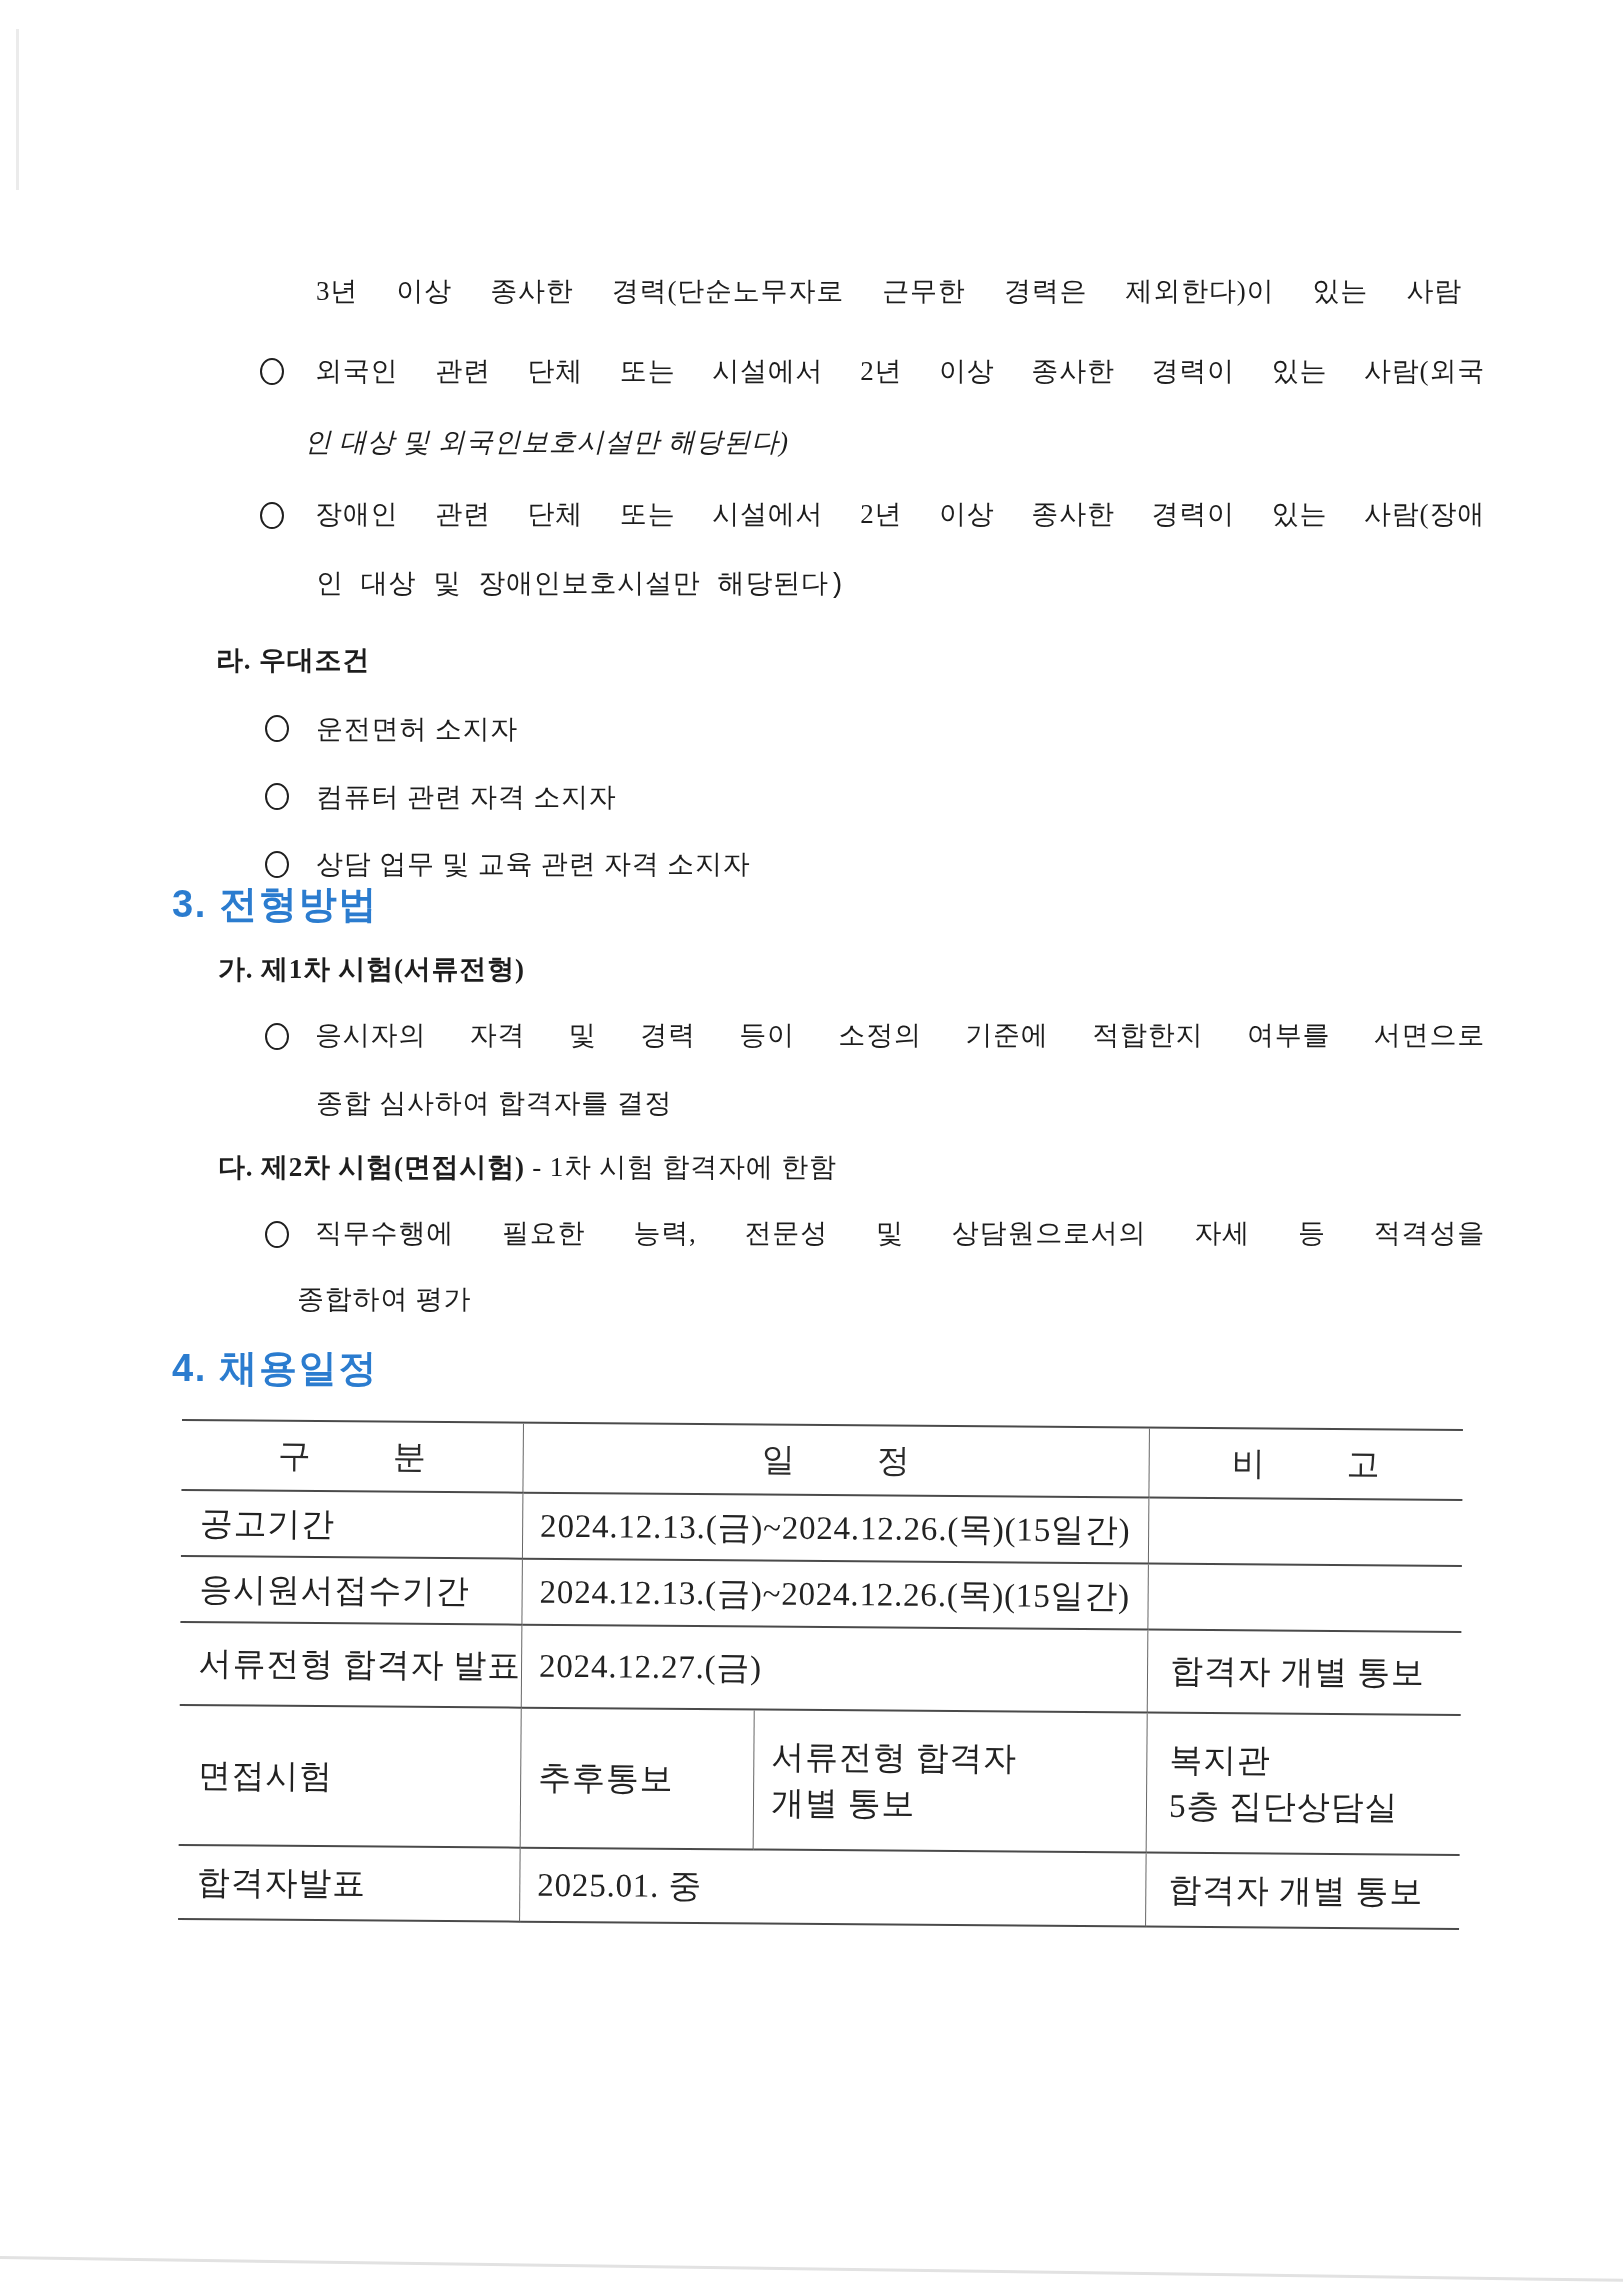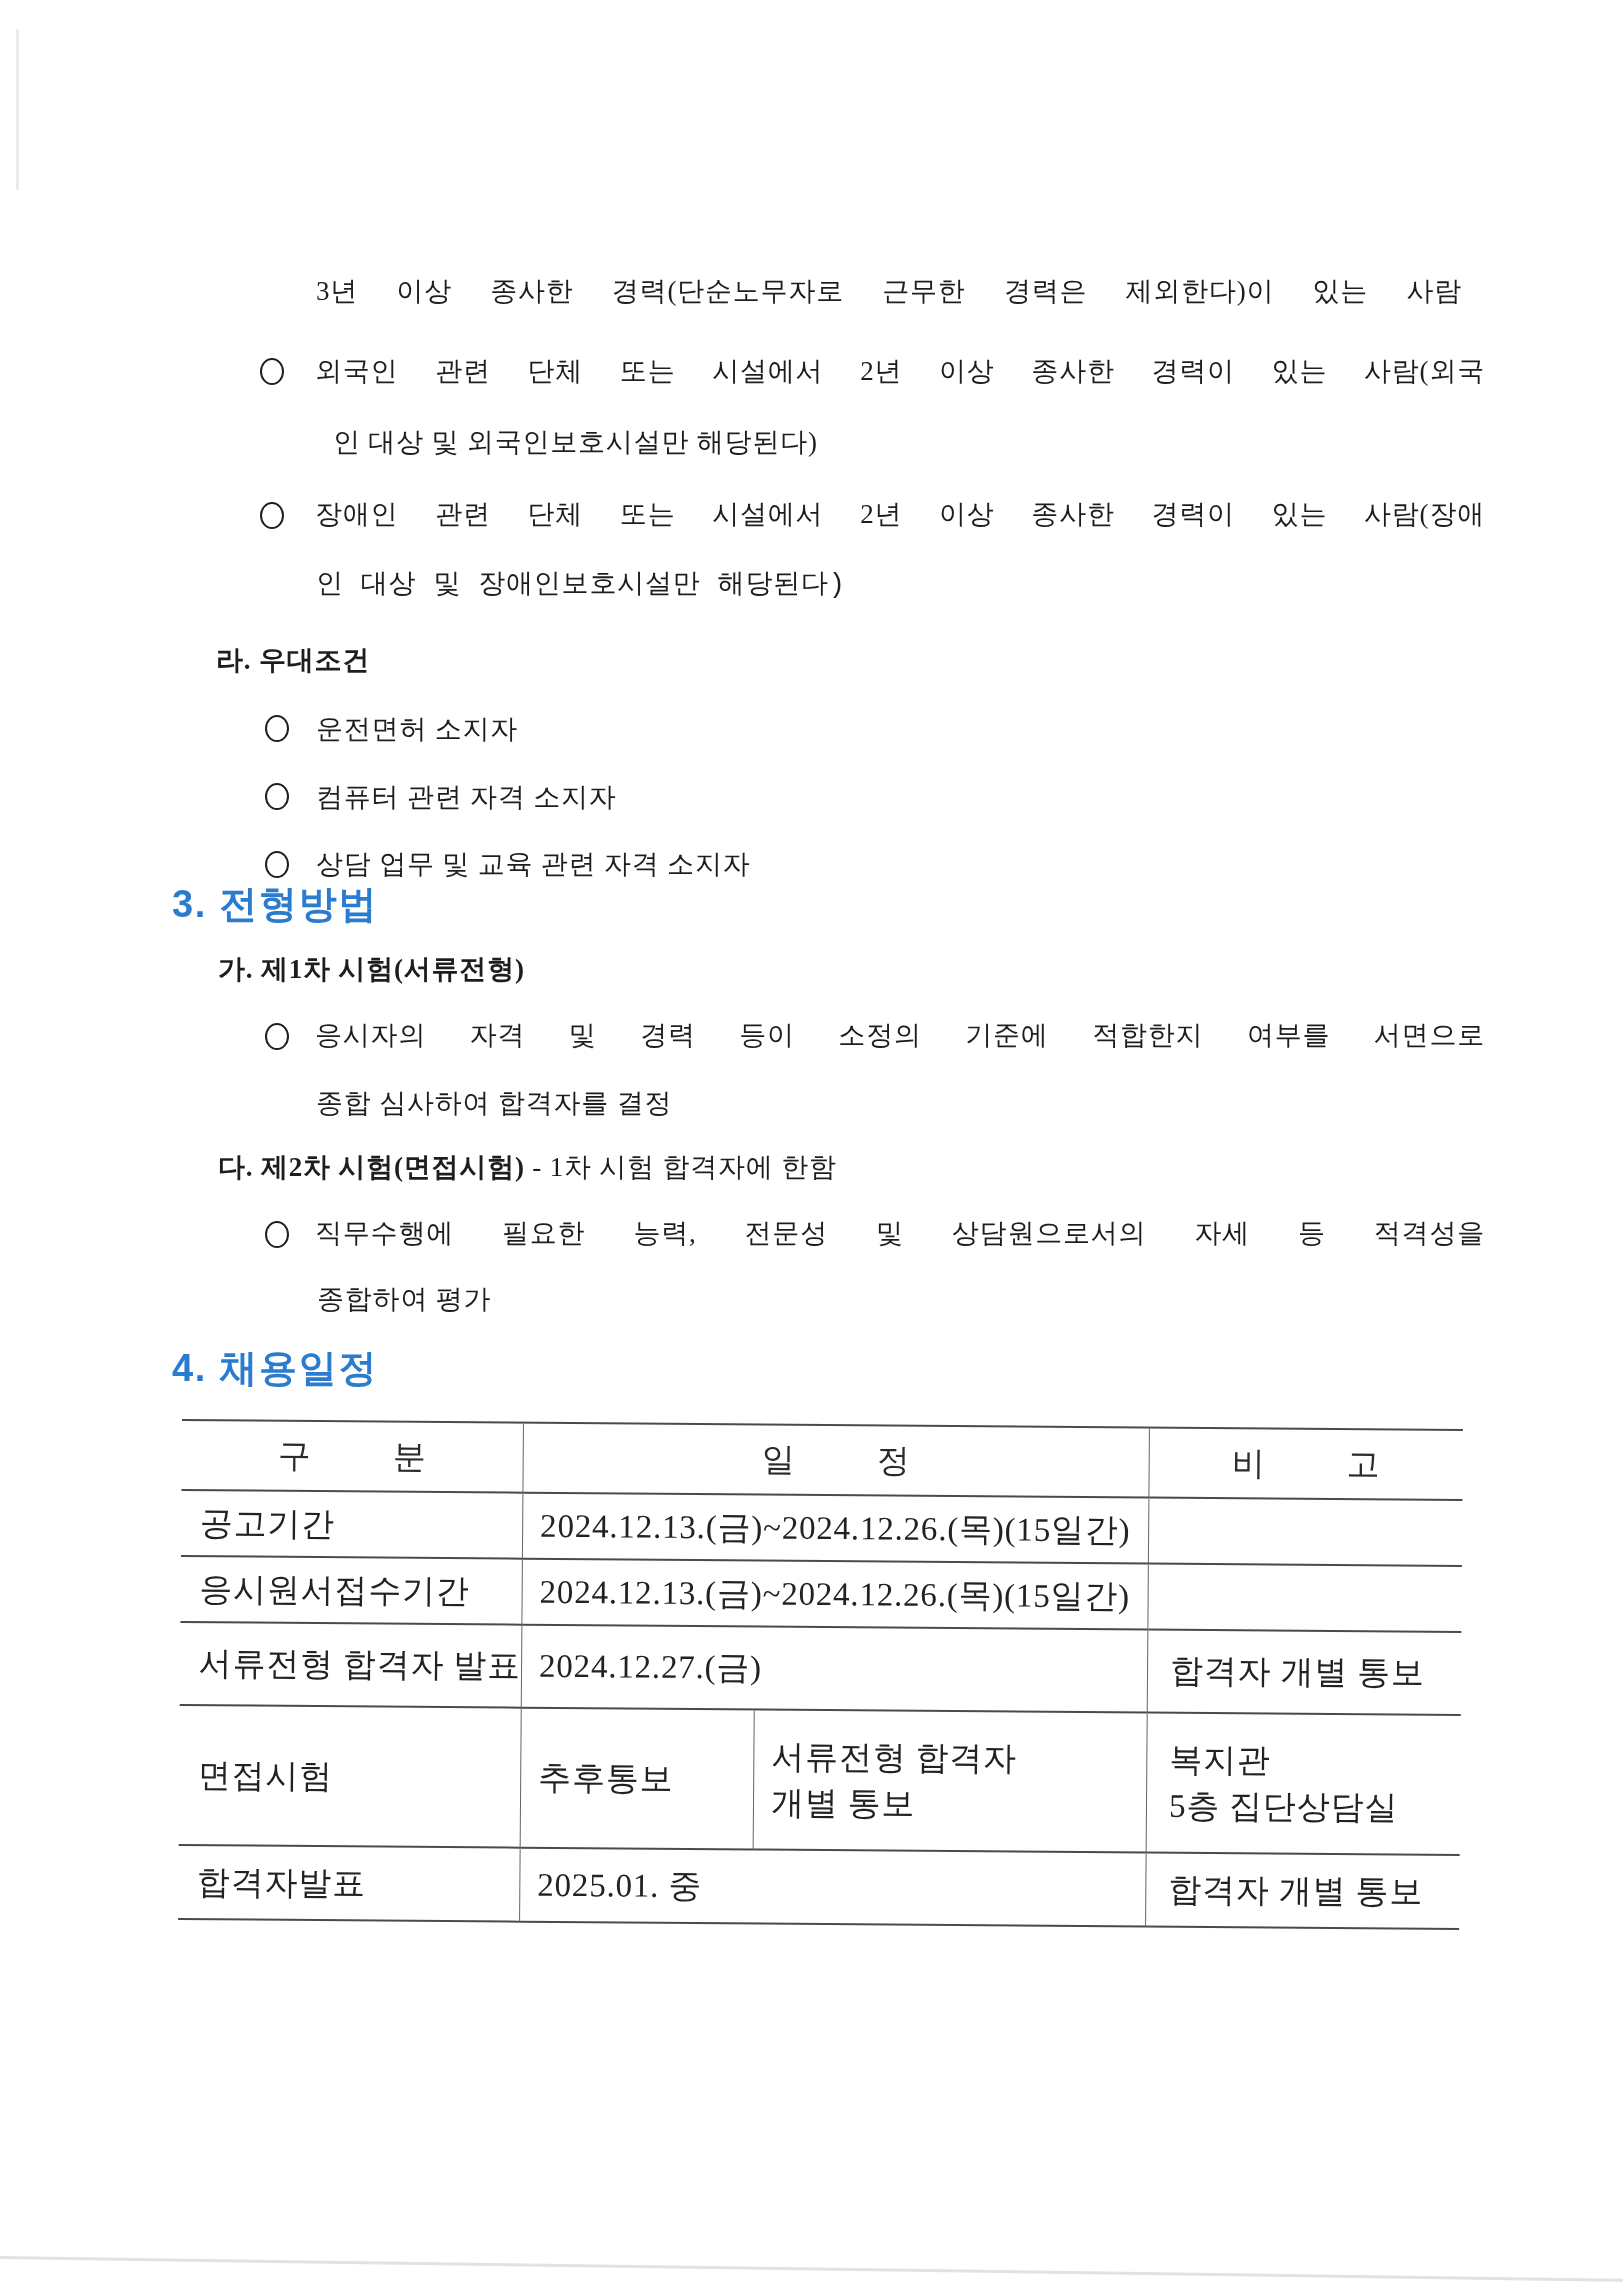--- a/index.html
+++ b/index.html
@@ -99,21 +99,21 @@
 
 <div class="page">
 
   <div class="scan-vline"></div>
   <div class="scan-bottom-line"></div>
 
   <div class="line just" style="left:316px;top:267px;width:1146px;">3년 이상 종사한 경력(단순노무자로 근무한 경력은 제외한다)이 있는 사람</div>
 
   <span class="obullet" style="left:260px;top:358px;"></span>
   <div class="line just" style="left:315px;top:347px;width:1170px;">외국인 관련 단체 또는 시설에서 2년 이상 종사한 경력이 있는 사람(외국</div>
-  <div class="line" style="left:333px;top:418px;">인 대상 및 외국인보호시설만 해당된다)</div>
+  <div class="line" style="left:304px;top:418px;font-style:italic;">인 대상 및 외국인보호시설만 해당된다)</div>
 
   <span class="obullet" style="left:260px;top:502px;"></span>
   <div class="line just" style="left:315px;top:490px;width:1170px;">장애인 관련 단체 또는 시설에서 2년 이상 종사한 경력이 있는 사람(장애</div>
   <div class="line" style="left:316px;top:561px;font-family:Liberation Mono, monospace;">인 대상 및 장애인보호시설만 해당된다)</div>
 
   <div class="line bold" style="left:216px;top:636px;">라. 우대조건</div>
 
   <span class="obullet" style="left:265px;top:715px;"></span>
   <div class="line" style="left:316px;top:705px;">운전면허 소지자</div>
 
@@ -130,21 +130,21 @@
   <span class="obullet" style="left:265px;top:1023px;"></span>
   <div class="line just" style="left:315px;top:1011px;width:1170px;">응시자의 자격 및 경력 등이 소정의 기준에 적합한지 여부를 서면으로</div>
   <div class="line" style="left:316px;top:1079px;">종합 심사하여 합격자를 결정</div>
 
   <div class="line" style="left:218px;top:1143px;">
     <span class="bold">다. 제2차 시험(면접시험)</span><span> - 1차 시험 합격자에 한함</span>
   </div>
 
   <span class="obullet" style="left:265px;top:1221px;"></span>
   <div class="line just" style="left:315px;top:1209px;width:1170px;">직무수행에 필요한 능력, 전문성 및 상담원으로서의 자세 등 적격성을</div>
-  <div class="line" style="left:317px;top:1275px;">종합하여 평가</div>
+  <div class="line" style="left:297px;top:1275px;">종합하여 평가</div>
 
   <div class="blue-heading" style="left:172px;top:1343px;">4. 채용일정</div>
 
   <div class="sched-table">
 
     <div class="cell th c1 vline">구 분</div>
     <div class="cell th c23 vline">일 정</div>
     <div class="cell th c4">비 고</div>
 
     <div class="cell c1 vline label-cell">공고기간</div>

